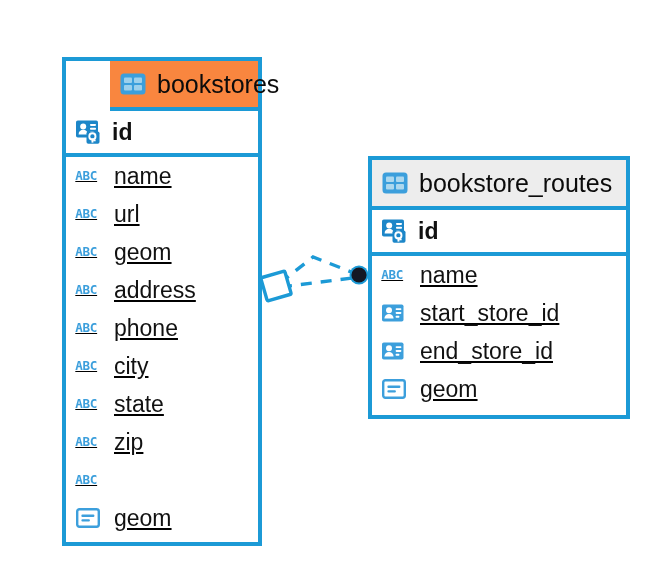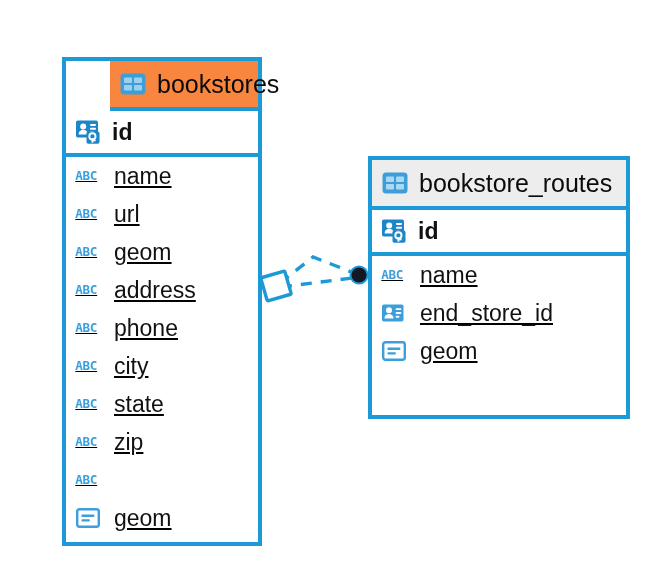--- a/index.html
+++ b/index.html
@@ -241,32 +241,45 @@
         </svg>
       </span>
       <span class="field-label">id</span>
     </div>
 
     <div class="field-row">
       <span class="abc-icon">ABC</span>
       <span class="field-label">name</span>
     </div>
 
-
     <div class="field-row">
       <span class="icon" style="width:28px;">
         <svg width="22" height="18" viewBox="0 0 22 18">
           <rect x="0" y="0.5" width="21.5" height="17" rx="1.8" fill="#3C9FDC"></rect>
           <circle cx="7" cy="6.2" r="3" fill="#ffffff"></circle>
           <path d="M2.4 14.6c0-3 2.1-4.7 4.6-4.7s4.6 1.7 4.6 4.7z" fill="#ffffff"></path>
           <rect x="13.6" y="4.2" width="5.8" height="1.9" rx="0.8" fill="#ffffff"></rect>
           <rect x="13.6" y="8" width="5.8" height="1.9" rx="0.8" fill="#ffffff"></rect>
           <rect x="13.6" y="11.8" width="3.8" height="1.9" rx="0.8" fill="#ffffff"></rect>
         </svg>
       </span>
+      <span class="field-label">start_store_id</span>
+    </div>
+
+    <div class="field-row">
+      <span class="icon" style="width:28px;">
+        <svg width="22" height="18" viewBox="0 0 22 18">
+          <rect x="0" y="0.5" width="21.5" height="17" rx="1.8" fill="#3C9FDC"></rect>
+          <circle cx="7" cy="6.2" r="3" fill="#ffffff"></circle>
+          <path d="M2.4 14.6c0-3 2.1-4.7 4.6-4.7s4.6 1.7 4.6 4.7z" fill="#ffffff"></path>
+          <rect x="13.6" y="4.2" width="5.8" height="1.9" rx="0.8" fill="#ffffff"></rect>
+          <rect x="13.6" y="8" width="5.8" height="1.9" rx="0.8" fill="#ffffff"></rect>
+          <rect x="13.6" y="11.8" width="3.8" height="1.9" rx="0.8" fill="#ffffff"></rect>
+        </svg>
+      </span>
       <span class="field-label">end_store_id</span>
     </div>
 
     <div class="field-row">
       <span class="icon" style="width:28px;">
         <svg width="24" height="20" viewBox="0 0 24 20">
           <rect x="1.2" y="1.2" width="21.6" height="17.6" rx="2.2" fill="#ffffff" stroke="#3C9FDC" stroke-width="2.4"></rect>
           <rect x="5.4" y="6.6" width="13" height="2.3" rx="1" fill="#3C9FDC"></rect>
           <rect x="5.4" y="11.2" width="8.5" height="2.3" rx="1" fill="#3C9FDC"></rect>
         </svg>

